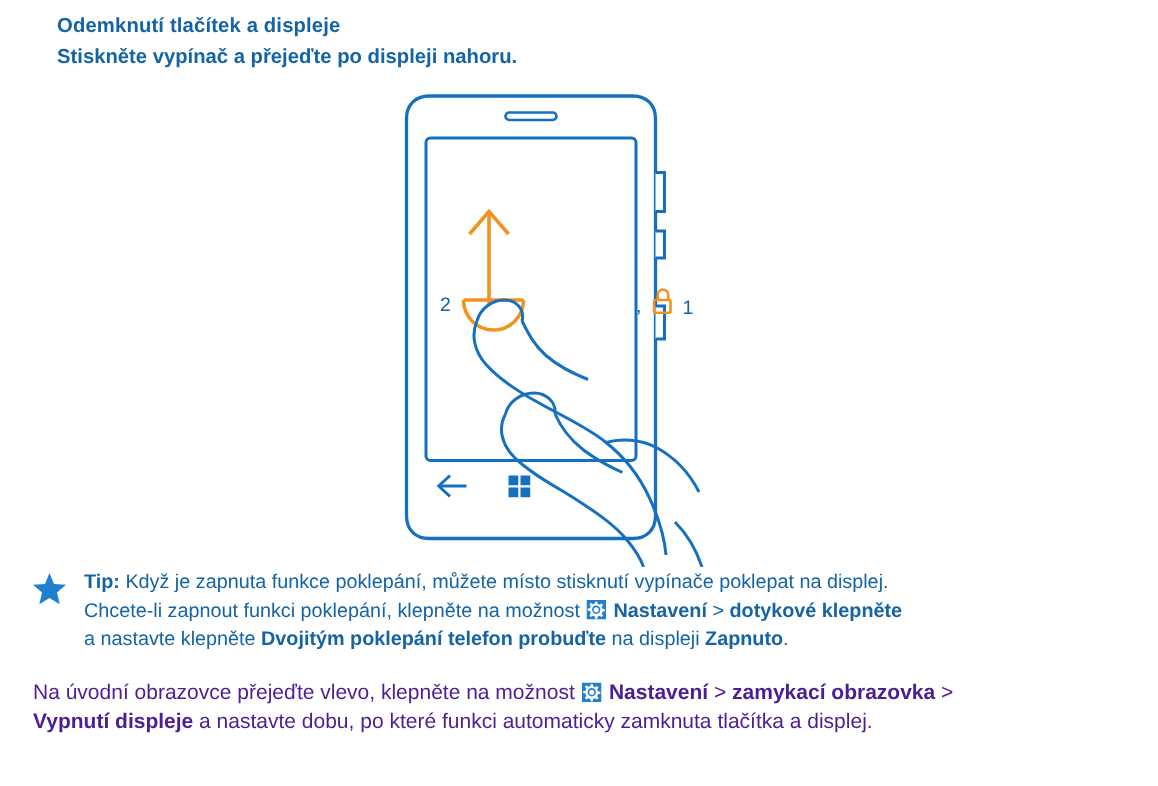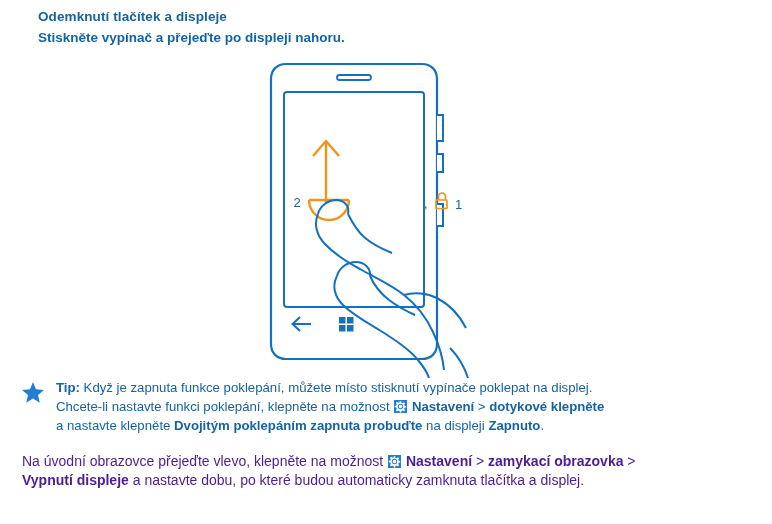--- a/index.html
+++ b/index.html
@@ -193,37 +193,37 @@
   </div>
 
   <div class="tip-block">
     <div class="star-wrap">
       <svg width="22" height="21" viewBox="0 0 22 21" xmlns="http://www.w3.org/2000/svg">
         <polygon points="11,0 14,7.3 22,7.9 16,13 17.8,20.8 11,16.6 4.2,20.8 6,13 0,7.9 8,7.3" fill="#1f7fd0"></polygon>
       </svg>
     </div>
     <div class="tip-text">
       <b>Tip:</b><span> Když je zapnuta funkce poklepání, můžete místo stisknutí vypínače poklepat na displej.</span><br>
-      <span>Chcete-li nastavte funkci poklepání, klepněte na možnost </span><span class="gear-inline"><svg width="13" height="13" viewBox="0 0 16 16" xmlns="http://www.w3.org/2000/svg">
+      <span>Chcete-li zapnout funkci poklepání, klepněte na možnost </span><span class="gear-inline"><svg width="13" height="13" viewBox="0 0 16 16" xmlns="http://www.w3.org/2000/svg">
             <rect width="16" height="16" fill="#1f7fd0"></rect>
             <g fill="#ffffff">
               <circle cx="8" cy="8" r="2.1"></circle>
               <path d="M7.1,1.4h1.8l0.3,1.9l1.5,0.6l1.6-1.1l1.3,1.3l-1.1,1.6l0.6,1.5l1.9,0.3v1.8l-1.9,0.3l-0.6,1.5l1.1,1.6l-1.3,1.3l-1.6-1.1l-1.5,0.6l-0.3,1.9H7.1l-0.3-1.9l-1.5-0.6l-1.6,1.1l-1.3-1.3l1.1-1.6L2.9,9.1L1,8.8V7l1.9-0.3l0.6-1.5L2.4,3.6l1.3-1.3l1.6,1.1l1.5-0.6L7.1,1.4z M8,4.6C6.1,4.6,4.6,6.1,4.6,8S6.1,11.4,8,11.4S11.4,9.9,11.4,8S9.9,4.6,8,4.6z"></path>
             </g>
           </svg></span> <b>Nastavení</b><span> &gt; </span><b>dotykové klepněte</b><br>
-      <span>a nastavte klepněte </span><b>Dvojitým poklepáním zapnuta probuďte</b><span> na displeji </span><b>Zapnuto</b><span>.</span>
+      <span>a nastavte klepněte </span><b>Dvojitým poklepání telefon probuďte</b><span> na displeji </span><b>Zapnuto</b><span>.</span>
     </div>
   </div>
 
   <div class="bottom-block">
     <div class="bottom-text">
       <span>Na úvodní obrazovce přejeďte vlevo, klepněte na možnost </span><span class="gear-inline"><svg width="13" height="13" viewBox="0 0 16 16" xmlns="http://www.w3.org/2000/svg">
             <rect width="16" height="16" fill="#1f7fd0"></rect>
             <g fill="#ffffff">
               <circle cx="8" cy="8" r="2.1"></circle>
               <path d="M7.1,1.4h1.8l0.3,1.9l1.5,0.6l1.6-1.1l1.3,1.3l-1.1,1.6l0.6,1.5l1.9,0.3v1.8l-1.9,0.3l-0.6,1.5l1.1,1.6l-1.3,1.3l-1.6-1.1l-1.5,0.6l-0.3,1.9H7.1l-0.3-1.9l-1.5-0.6l-1.6,1.1l-1.3-1.3l1.1-1.6L2.9,9.1L1,8.8V7l1.9-0.3l0.6-1.5L2.4,3.6l1.3-1.3l1.6,1.1l1.5-0.6L7.1,1.4z M8,4.6C6.1,4.6,4.6,6.1,4.6,8S6.1,11.4,8,11.4S11.4,9.9,11.4,8S9.9,4.6,8,4.6z"></path>
             </g>
           </svg></span> <b>Nastavení</b><span> &gt; </span><b>zamykací obrazovka</b><span> &gt;</span><br>
-      <b>Vypnutí displeje</b><span> a nastavte dobu, po které budou automaticky zamknuta tlačítka a displej.</span>
+      <b>Vypnutí displeje</b><span> a nastavte dobu, po které funkci automaticky zamknuta tlačítka a displej.</span>
     </div>
   </div>
 
 </div>
 
 </body></html>

